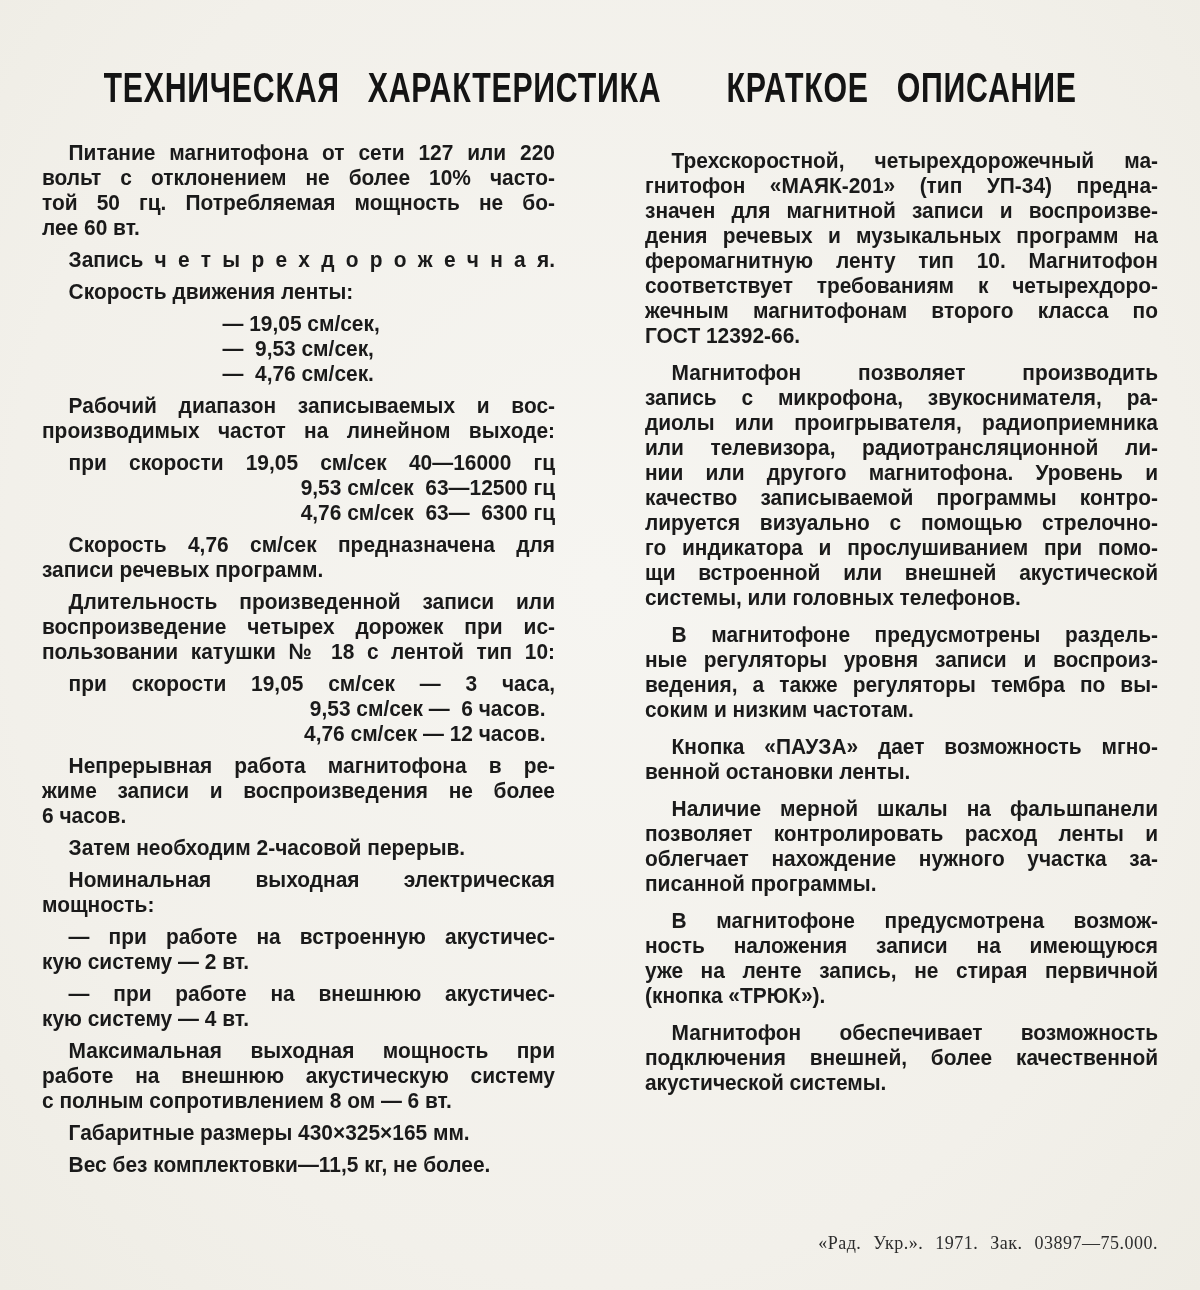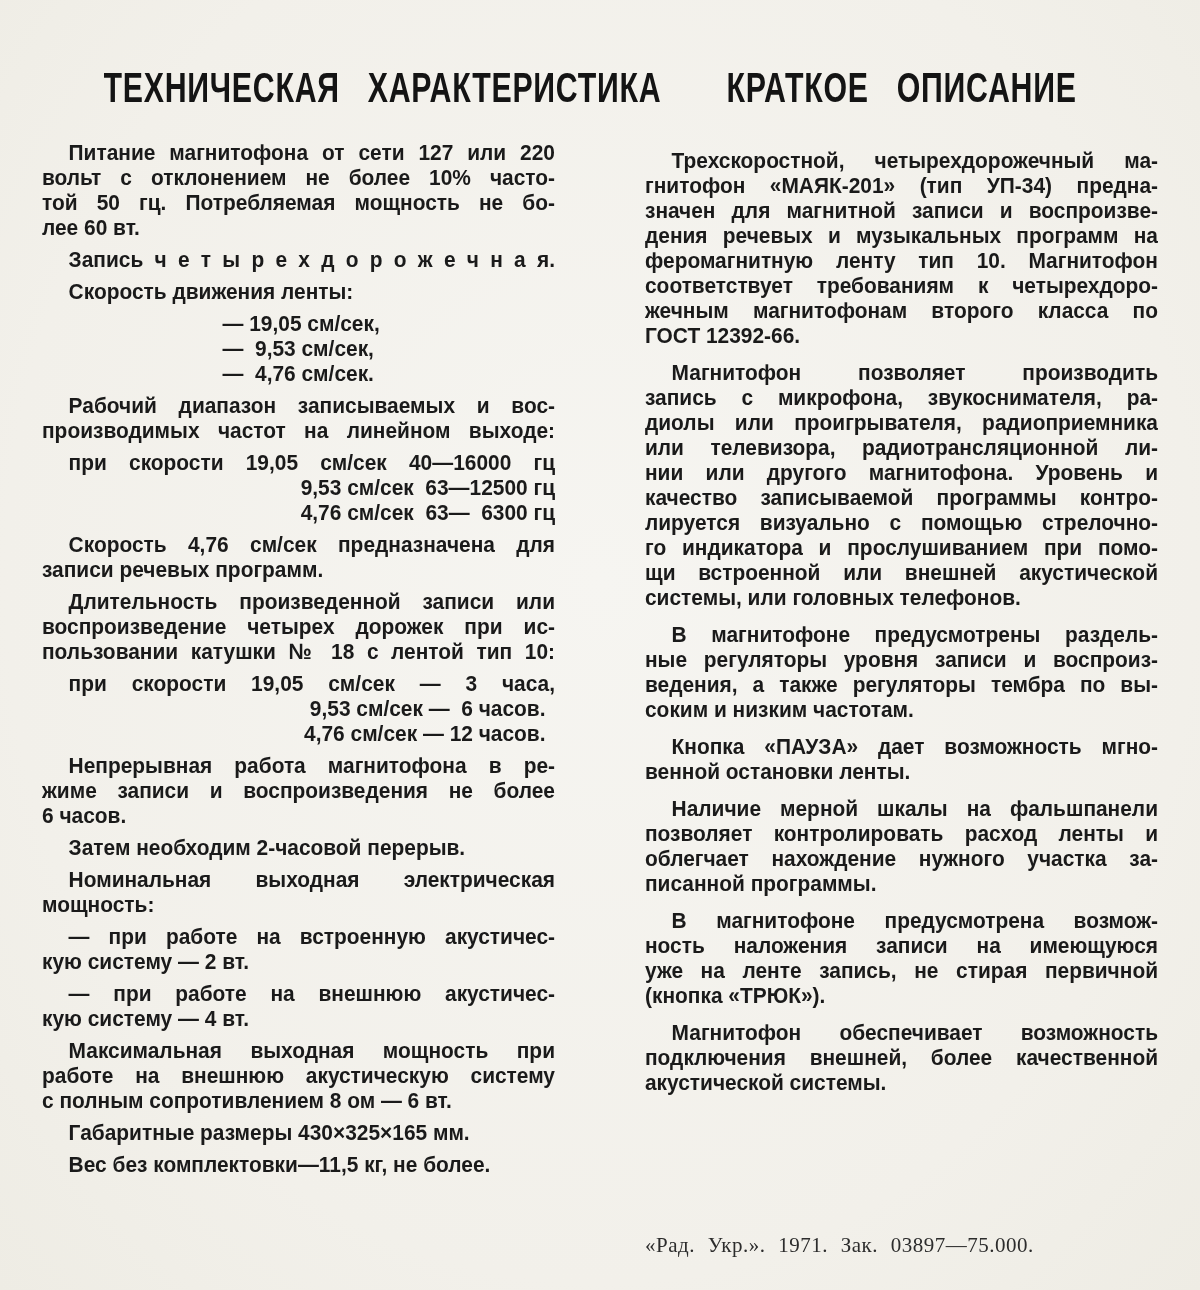--- a/index.html
+++ b/index.html
@@ -29,23 +29,23 @@
   .col-right .para { margin-top:12px; }
   .para:first-child { margin-top:0; }
   .para.nogap { margin-top:0; }
   .ln { line-height:25px; min-height:25px; }
   .stretch { text-align:justify; text-align-last:justify; }
   .ind { text-indent:28px; }
   .pre { white-space:pre-wrap; }
   .alright { text-align:right; }
   .footer {
     position:absolute; left:645px; width:513px; top:1233px;
-    text-align:left;
+    text-align:right;
     font-family:"Liberation Serif", serif;
-    font-size:21px; letter-spacing:0.5px; word-spacing:7px;
+    font-size:18px; letter-spacing:0.5px; word-spacing:7px;
     color:#2c2c2c;
   }
 </style>
 </head>
 <body>
 
 <div class="page">
 
   <div class="col col-left">
     <div class="col-title">ТЕХНИЧЕСКАЯ  ХАРАКТЕРИСТИКА</div>

